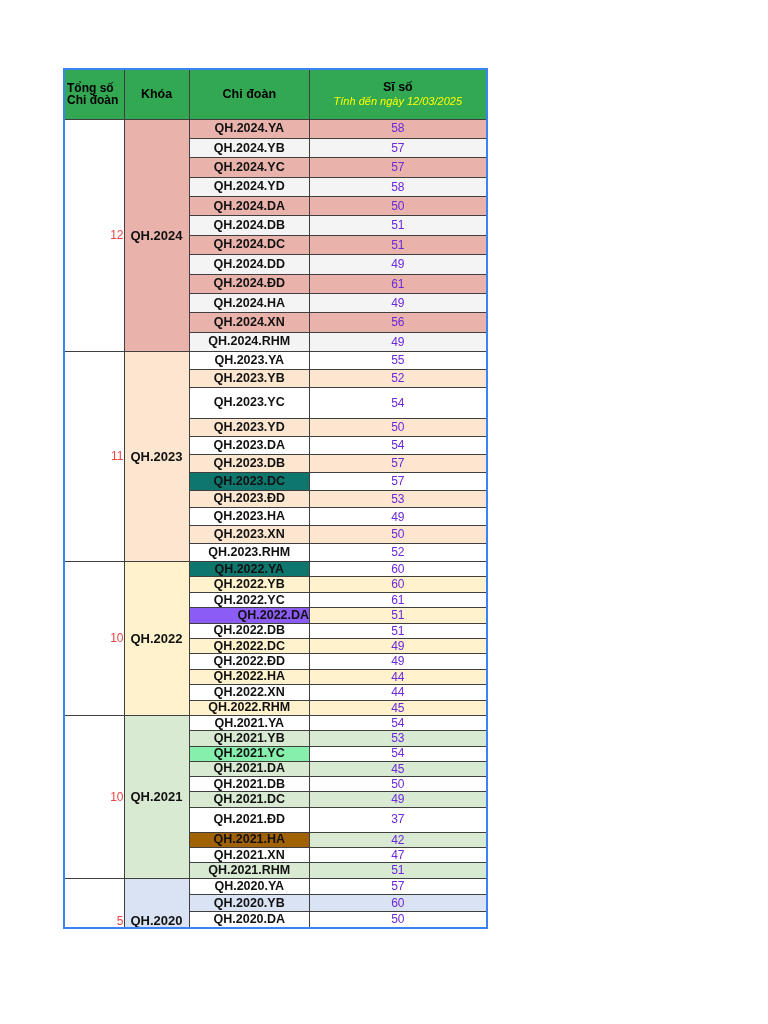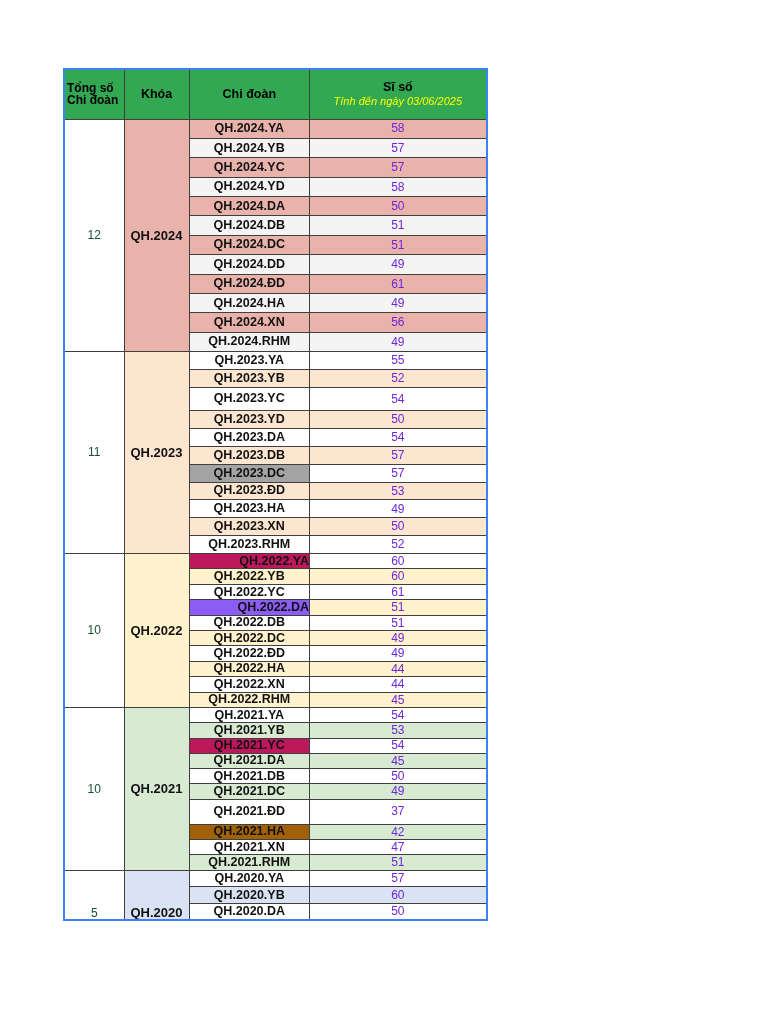--- a/index.html
+++ b/index.html
@@ -45,24 +45,24 @@
     font-size: 12px;
   }
   th.hcell .sub {
     font-style: italic;
     font-weight: normal;
     font-size: 11px;
     margin-top: 2px;
   }
   td.total-cell {
     background: #ffffff;
-    text-align: center;
+    text-align: right;
     vertical-align: middle;
     font-size: 12px;
-    color: #14532d;
+    color: #ef4444;
   }
   td.khoa-cell {
     text-align: center;
     vertical-align: middle;
     font-weight: bold;
     font-size: 13px;
     color: #111111;
   }
   td.chidoan-cell {
     text-align: center;
@@ -94,21 +94,21 @@
       <col style="width:177px">
     </colgroup>
     <thead>
       <tr>
         <th class="hcell total-h">Tổng số
 Chi đoàn</th>
         <th class="hcell">Khóa</th>
         <th class="hcell">Chi đoàn</th>
         <th class="hcell">
           <div>Sĩ số</div>
-          <div class="sub" style="color:#ffff00;">Tính đến ngày 03/06/2025</div>
+          <div class="sub" style="color:#ffff00;">Tính đến ngày 12/03/2025</div>
         </th>
       </tr>
     </thead>
     <tbody id="tbody">
         <tr style="height: 19.4px;">
           <td class="total-cell" rowspan="12">12</td>
           <td class="khoa-cell" rowspan="12" style="background: rgb(233, 179, 171);">QH.2024</td>
           <td class="chidoan-cell" style="background: rgb(233, 179, 171);">QH.2024.YA</td>
           <td class="siso-cell" style="background: rgb(233, 179, 171);">58</td>
         </tr>
@@ -159,38 +159,38 @@
         <tr style="height: 17.9px;">
           <td class="total-cell" rowspan="11">11</td>
           <td class="khoa-cell" rowspan="11" style="background: rgb(252, 230, 207);">QH.2023</td>
           <td class="chidoan-cell" style="background: rgb(255, 255, 255);">QH.2023.YA</td>
           <td class="siso-cell" style="background: rgb(255, 255, 255);">55</td>
         </tr>
         <tr style="height: 17.9px;">
           <td class="chidoan-cell" style="background: rgb(252, 230, 207);">QH.2023.YB</td>
           <td class="siso-cell" style="background: rgb(252, 230, 207);">52</td>
         </tr>
-        <tr style="height: 23px;">
+        <tr style="height: 31px;">
           <td class="chidoan-cell" style="background: rgb(255, 255, 255);">QH.2023.YC</td>
           <td class="siso-cell" style="background: rgb(255, 255, 255);">54</td>
         </tr>
         <tr style="height: 17.9px;">
           <td class="chidoan-cell" style="background: rgb(252, 230, 207);">QH.2023.YD</td>
           <td class="siso-cell" style="background: rgb(252, 230, 207);">50</td>
         </tr>
         <tr style="height: 17.9px;">
           <td class="chidoan-cell" style="background: rgb(255, 255, 255);">QH.2023.DA</td>
           <td class="siso-cell" style="background: rgb(255, 255, 255);">54</td>
         </tr>
         <tr style="height: 17.9px;">
           <td class="chidoan-cell" style="background: rgb(252, 230, 207);">QH.2023.DB</td>
           <td class="siso-cell" style="background: rgb(252, 230, 207);">57</td>
         </tr>
         <tr style="height: 17.9px;">
-          <td class="chidoan-cell" style="background: #a3a3a3;">QH.2023.DC</td>
+          <td class="chidoan-cell" style="background: #0f766e;">QH.2023.DC</td>
           <td class="siso-cell" style="background: rgb(255, 255, 255);">57</td>
         </tr>
         <tr style="height: 17.9px;">
           <td class="chidoan-cell" style="background: rgb(252, 230, 207);">QH.2023.ĐD</td>
           <td class="siso-cell" style="background: rgb(252, 230, 207);">53</td>
         </tr>
         <tr style="height: 17.9px;">
           <td class="chidoan-cell" style="background: rgb(255, 255, 255);">QH.2023.HA</td>
           <td class="siso-cell" style="background: rgb(255, 255, 255);">49</td>
         </tr>
@@ -198,21 +198,21 @@
           <td class="chidoan-cell" style="background: rgb(252, 230, 207);">QH.2023.XN</td>
           <td class="siso-cell" style="background: rgb(252, 230, 207);">50</td>
         </tr>
         <tr style="height: 17.9px;">
           <td class="chidoan-cell" style="background: rgb(255, 255, 255);">QH.2023.RHM</td>
           <td class="siso-cell" style="background: rgb(255, 255, 255);">52</td>
         </tr>
         <tr style="height: 15.4px;">
           <td class="total-cell" rowspan="10">10</td>
           <td class="khoa-cell" rowspan="10" style="background: rgb(255, 242, 204);">QH.2022</td>
-          <td class="chidoan-cell" style="background: #be185d; text-align: right;">QH.2022.YA</td>
+          <td class="chidoan-cell" style="background: #0f766e;">QH.2022.YA</td>
           <td class="siso-cell" style="background: rgb(255, 255, 255);">60</td>
         </tr>
         <tr style="height: 15.4px;">
           <td class="chidoan-cell" style="background: rgb(255, 242, 204); margin-top: 16px;">QH.2022.YB</td>
           <td class="siso-cell" style="background: rgb(255, 242, 204);">60</td>
         </tr>
         <tr style="height: 15.4px;">
           <td class="chidoan-cell" style="background: rgb(255, 255, 255);">QH.2022.YC</td>
           <td class="siso-cell" style="background: rgb(255, 255, 255);">61</td>
         </tr>
@@ -248,21 +248,21 @@
           <td class="total-cell" rowspan="10">10</td>
           <td class="khoa-cell" rowspan="10" style="background: rgb(217, 234, 211);">QH.2021</td>
           <td class="chidoan-cell" style="background: rgb(255, 255, 255);">QH.2021.YA</td>
           <td class="siso-cell" style="background: rgb(255, 255, 255);">54</td>
         </tr>
         <tr style="height: 15.3px;">
           <td class="chidoan-cell" style="background: rgb(217, 234, 211);">QH.2021.YB</td>
           <td class="siso-cell" style="background: rgb(217, 234, 211);">53</td>
         </tr>
         <tr style="height: 15.3px;">
-          <td class="chidoan-cell" style="background: #be185d;">QH.2021.YC</td>
+          <td class="chidoan-cell" style="background: #86efac;">QH.2021.YC</td>
           <td class="siso-cell" style="background: rgb(255, 255, 255);">54</td>
         </tr>
         <tr style="height: 15.3px;">
           <td class="chidoan-cell" style="background: rgb(217, 234, 211);">QH.2021.DA</td>
           <td class="siso-cell" style="background: rgb(217, 234, 211);">45</td>
         </tr>
         <tr style="height: 15.3px;">
           <td class="chidoan-cell" style="background: rgb(255, 255, 255);">QH.2021.DB</td>
           <td class="siso-cell" style="background: rgb(255, 255, 255);">50</td>
         </tr>

